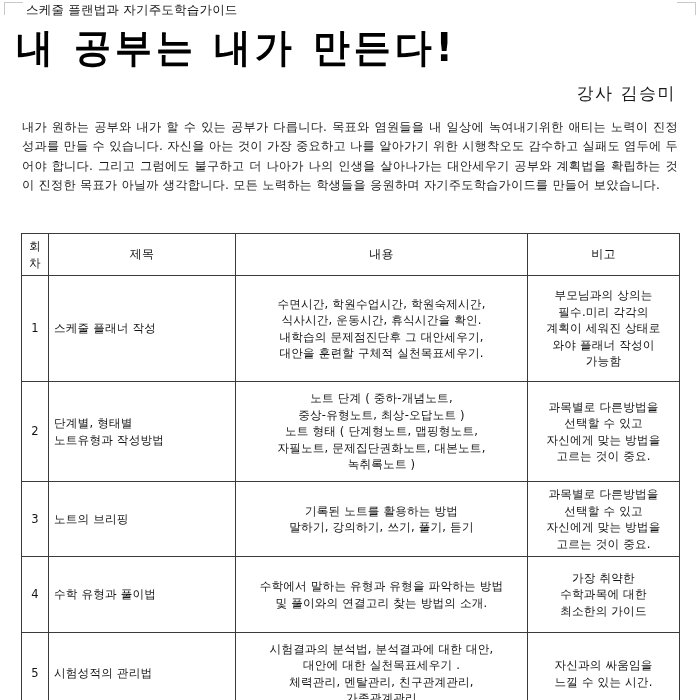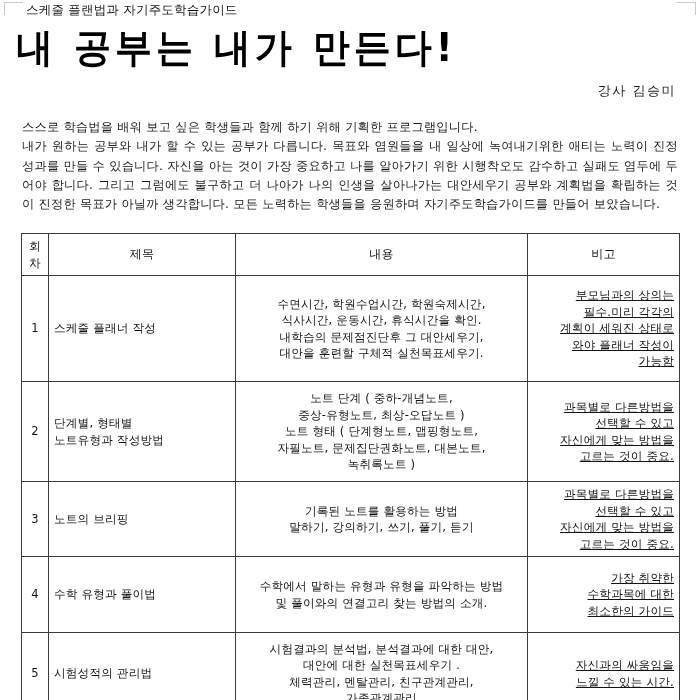--- a/index.html
+++ b/index.html
@@ -66,21 +66,21 @@
     white-space: nowrap;
     line-height: 1.15;
     transform: scaleY(1.06);
     transform-origin: left top;
   }
 
   .byline {
     position: absolute;
     right: 24px;
     top: 82px;
-    font-size: 13px;
+    font-size: 17px;
     letter-spacing: 1.5px;
     color: #1a1a1a;
     white-space: nowrap;
   }
 
   .intro {
     position: absolute;
     left: 22px;
     top: 118px;
     width: 656px;
@@ -138,23 +138,22 @@
   }
   td.title {
     text-align: left;
     letter-spacing: 0.6px;
   }
   td.body {
     text-align: center;
     padding-left: 9px;
   }
   td.note {
-    text-align: right;
+    text-align: center;
     letter-spacing: 0.1px;
-    text-decoration: underline;
   }
 
   .cellline { display: block; white-space: pre; }
 
   
   tr.row-h   { height: 40px; }
   tr.row-1   { height: 106px; }
   tr.row-2   { height: 100px; }
   tr.row-3   { height: 73px; }
   tr.row-4   { height: 76px; }
@@ -168,21 +167,20 @@
   <div class="corner-mark tl"></div>
   <div class="corner-mark tr"></div>
 
   <div class="doc-header">스케줄 플랜법과 자기주도학습가이드</div>
 
   <div class="main-title">내 공부는 내가 만든다!</div>
 
   <div class="byline">강사 김승미</div>
 
   <div class="intro">
-    <p class="lead">스스로 학습법을 배워 보고 싶은 학생들과 함께 하기 위해 기획한 프로그램입니다.</p>
     <p>내가 원하는 공부와 내가 할 수 있는 공부가 다릅니다. 목표와 염원들을 내 일상에 녹여내기위한 애티는 노력이 진정 성과를 만들 수 있습니다. 자신을 아는 것이 가장 중요하고 나를 알아가기 위한 시행착오도 감수하고 실패도 염두에 두어야 합니다. 그리고 그럼에도 불구하고 더 나아가 나의 인생을 살아나가는 대안세우기 공부와 계획법을 확립하는 것이 진정한 목표가 아닐까 생각합니다. 모든 노력하는 학생들을 응원하며 자기주도학습가이드를 만들어 보았습니다.</p>
   </div>
 
   <table class="schedule">
     <colgroup>
       <col class="c-no">
       <col class="c-title">
       <col class="c-body">
       <col class="c-note">
     </colgroup>

